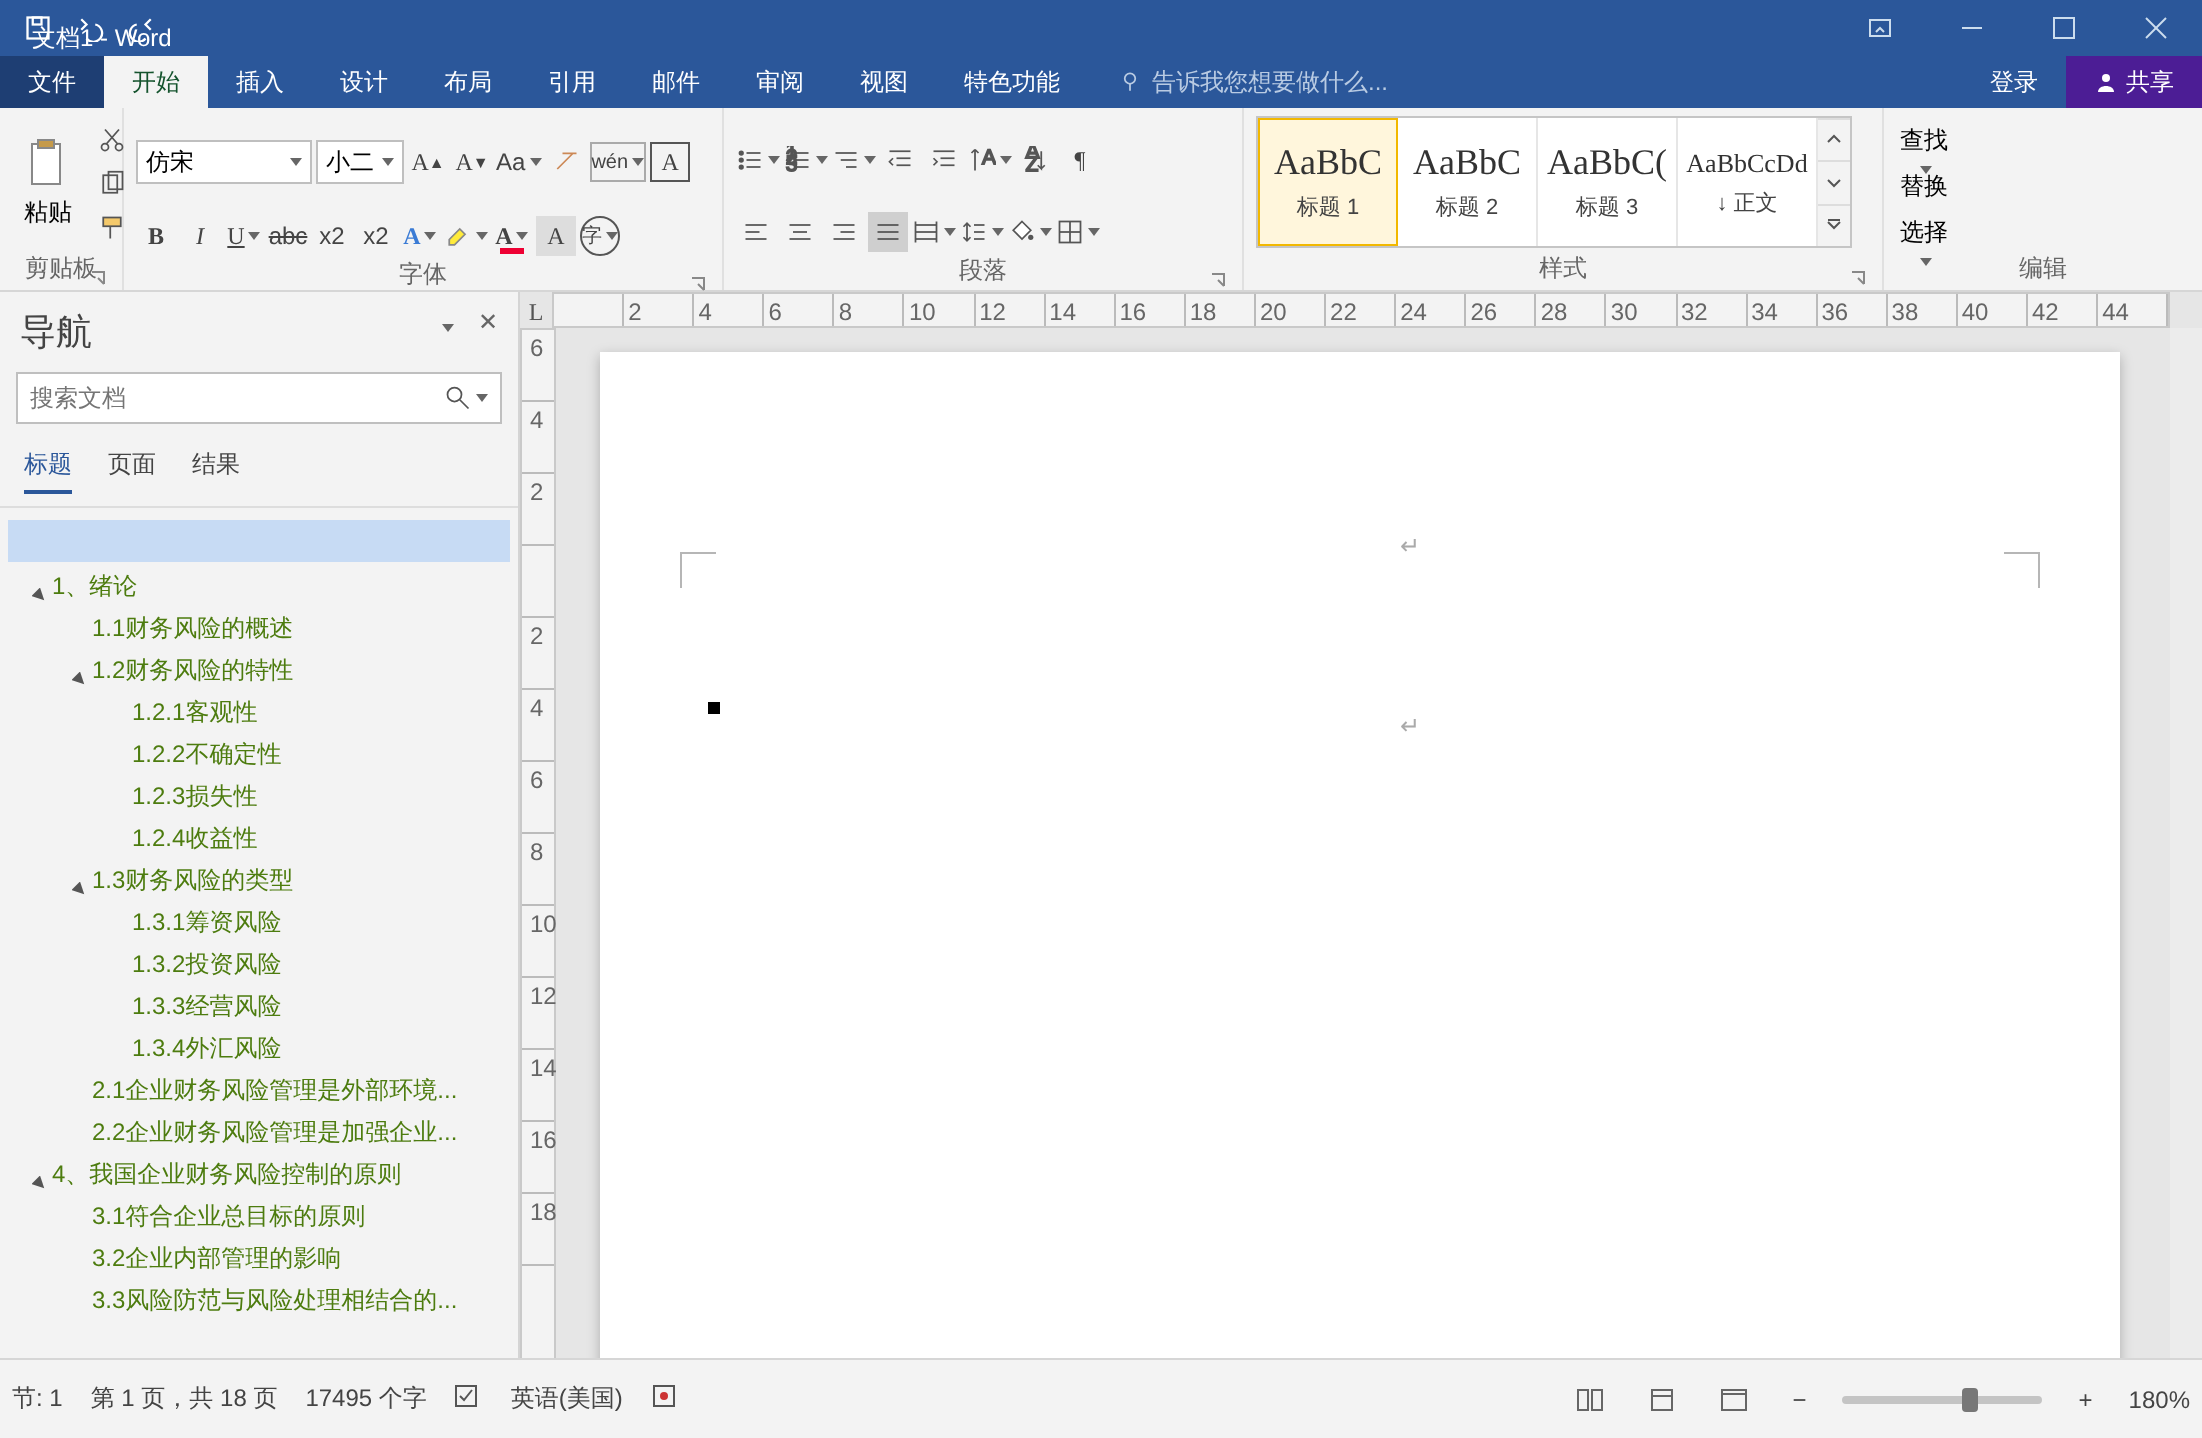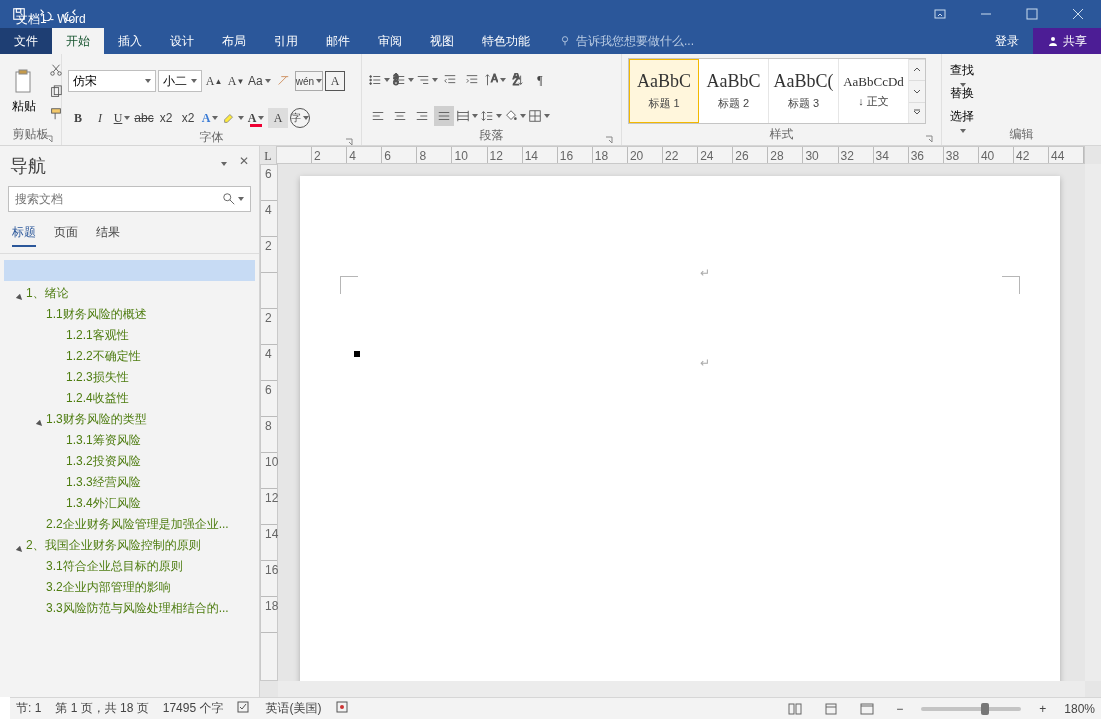--- a/index.html
+++ b/index.html
@@ -81,21 +81,21 @@
 .vruler .section { height:36px; border-bottom:1px solid #bbb; position:relative; font-size:9px; color:#666; }
 .vruler .section span { position:absolute; left:4px; top:2px; }
 .page { position:absolute; left:40px; top:30px; width:760px; height:640px; background:#fff; box-shadow:0 2px 6px rgba(0,0,0,0.25); }
 .page .margin-mark-tl { position:absolute; left:40px; top:100px; width:18px; height:18px; border-left:1px solid #b6b6b6; border-bottom:1px solid #b6b6b6; transform:scaleY(-1); }
 .page .margin-mark-tr { position:absolute; right:40px; top:100px; width:18px; height:18px; border-right:1px solid #b6b6b6; border-bottom:1px solid #b6b6b6; transform:scaleY(-1); }
 .page .cursor { position:absolute; left:54px; top:175px; width:6px; height:6px; background:#000; }
 .page .pm { position:absolute; color:#aaa; font-size:12px; }
 .scrollbar-v { position:absolute; right:0; top:18px; bottom:16px; width:16px; background:#ececec; }
 .scrollbar-h { position:absolute; left:18px; right:16px; bottom:0; height:16px; background:#ececec; }
 
-.statusbar { position:absolute; bottom:0; left:10px; right:0; height:22px; background:#f3f3f3; border-top:1px solid #d6d6d6; display:flex; align-items:center; padding:0 6px; gap:14px; font-size:11px; color:#444; }
+.statusbar { position:absolute; bottom:0; left:0; right:0; height:40px; background:#f3f3f3; border-top:1px solid #d6d6d6; display:flex; align-items:center; padding:0 6px; gap:14px; font-size:11px; color:#444; }
 .statusbar .spacer { flex:1; }
 .view-btn { width:22px; height:18px; display:flex; align-items:center; justify-content:center; }
 .view-btn svg { width:14px; height:12px; stroke:#666; fill:none; }
 .zoom-slider { width:100px; height:4px; background:#c4c4c4; position:relative; border-radius:2px; }
 .zoom-slider .thumb { position:absolute; top:-4px; left:60%; width:8px; height:12px; background:#777; border-radius:2px; }
 </style>
 </head>
 <body>
 
 <div class="titlebar">
@@ -500,71 +500,83 @@
             <svg viewBox="0 0 8 8">
               <path d="M1 1L7 4L1 7Z" transform="rotate(45 4 4)"></path>
             </svg>
           </span>
           <span>1、绪论</span>
         </div>
         <div class="tree-item lvl2">
           <span class="tw"></span>
           <span>1.1财务风险的概述</span>
         </div>
-        <div class="tree-item lvl3">
-          <span class="tw"></span>
-          <span>1.2.1客观性</span>
-        </div>
-        <div class="tree-item lvl3">
-          <span class="tw"></span>
-          <span>1.2.2不确定性</span>
-        </div>
-        <div class="tree-item lvl3">
-          <span class="tw"></span>
-          <span>1.2.3损失性</span>
-        </div>
-        <div class="tree-item lvl3">
-          <span class="tw"></span>
-          <span>1.2.4收益性</span>
-        </div>
         <div class="tree-item lvl2">
           <span class="tw">
             <svg viewBox="0 0 8 8">
               <path d="M1 1L7 4L1 7Z" transform="rotate(45 4 4)"></path>
             </svg>
           </span>
+          <span>1.2财务风险的特性</span>
+        </div>
+        <div class="tree-item lvl3">
+          <span class="tw"></span>
+          <span>1.2.1客观性</span>
+        </div>
+        <div class="tree-item lvl3">
+          <span class="tw"></span>
+          <span>1.2.2不确定性</span>
+        </div>
+        <div class="tree-item lvl3">
+          <span class="tw"></span>
+          <span>1.2.3损失性</span>
+        </div>
+        <div class="tree-item lvl3">
+          <span class="tw"></span>
+          <span>1.2.4收益性</span>
+        </div>
+        <div class="tree-item lvl2">
+          <span class="tw">
+            <svg viewBox="0 0 8 8">
+              <path d="M1 1L7 4L1 7Z" transform="rotate(45 4 4)"></path>
+            </svg>
+          </span>
           <span>1.3财务风险的类型</span>
         </div>
         <div class="tree-item lvl3">
           <span class="tw"></span>
           <span>1.3.1筹资风险</span>
         </div>
         <div class="tree-item lvl3">
           <span class="tw"></span>
           <span>1.3.2投资风险</span>
         </div>
         <div class="tree-item lvl3">
           <span class="tw"></span>
           <span>1.3.3经营风险</span>
         </div>
         <div class="tree-item lvl3">
           <span class="tw"></span>
           <span>1.3.4外汇风险</span>
+        </div>
+        <div class="tree-item lvl2">
+          <span class="tw"></span>
+          <span>2.1企业财务风险管理是外部环境...</span>
         </div>
         <div class="tree-item lvl2">
           <span class="tw"></span>
           <span>2.2企业财务风险管理是加强企业...</span>
         </div>
         <div class="tree-item lvl1">
           <span class="tw">
             <svg viewBox="0 0 8 8">
               <path d="M1 1L7 4L1 7Z" transform="rotate(45 4 4)"></path>
             </svg>
           </span>
-          <span>2、我国企业财务风险控制的原则</span>
+          <span>4、我国企业财务风险控制的原则</span>
         </div>
         <div class="tree-item lvl2">
           <span class="tw"></span>
           <span>3.1符合企业总目标的原则</span>
         </div>
         <div class="tree-item lvl2">
           <span class="tw"></span>
           <span>3.2企业内部管理的影响</span>
         </div>
         <div class="tree-item lvl2">

